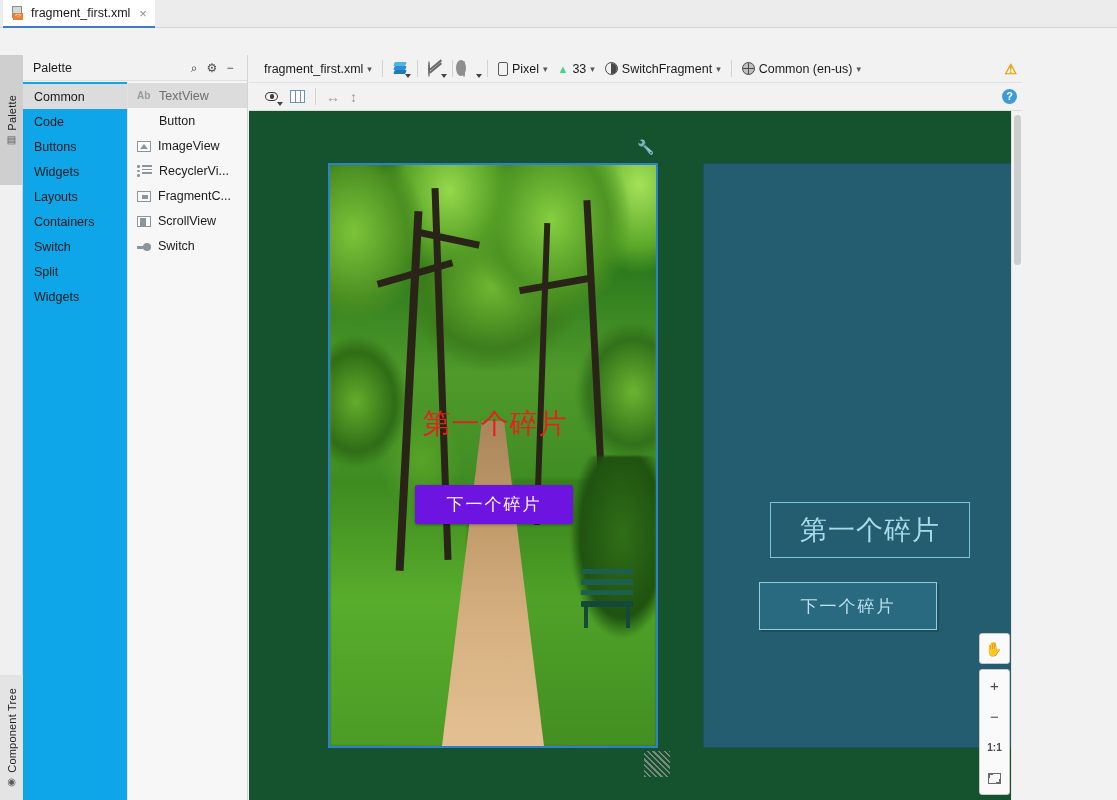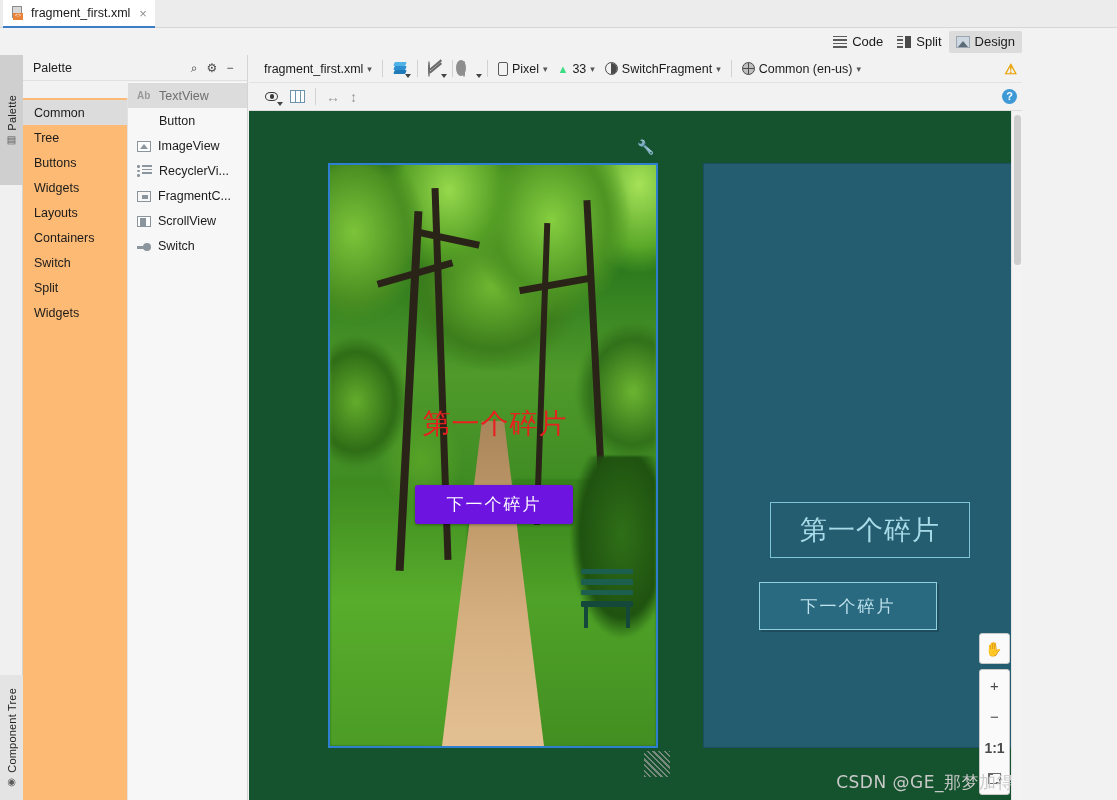--- a/index.html
+++ b/index.html
@@ -86,21 +86,21 @@
     background: #f2f2f2; border-right: 1px solid #d4d4d4;
   }
   .palette-hdr {
     position: relative; height: 26px; display: flex; align-items: center;
     padding: 0 8px 0 10px; border-bottom: 1px solid #e0e0e0;
   }
   .palette-title { font-size: 12.5px; color: #1b1b1b; flex: 1; }
   .pal-ico { width: 18px; height: 18px; display: flex; align-items: center;
              justify-content: center; cursor: pointer; color: #4a4a4a; }
   .palette-body { position: absolute; left: 0; top: 27px; right: 0; bottom: 0; display: flex; }
-  .cat-col { width: 105px; background: #fdba74; border-right: 1px solid #e2e2e2; padding-top: 2px; margin-top: 16px; }
+  .cat-col { width: 105px; background: #0ea5e9; border-right: 1px solid #e2e2e2; padding-top: 2px; }
   .cat {
     height: 25px; display: flex; align-items: center; padding-left: 11px;
     font-size: 12.5px; color: #1b1b1b; cursor: pointer;
   }
   .cat.sel { background: #dcdcdc; }
   .item-col { flex: 1; background: #f7f7f7; padding-top: 1px; }
   .pitem {
     height: 25px; display: flex; align-items: center; gap: 7px;
     padding-left: 9px; font-size: 12.5px; color: #1b1b1b; cursor: pointer;
   }
@@ -317,21 +317,21 @@
     display:flex; align-items:center; justify-content:center; cursor:pointer;
   }
   .zoomcol {
     position:absolute; right:12px; top:558px; width:31px;
     background:#fafafa; border:1px solid #c8c8c8; border-radius:3px;
   }
   .zbtn {
     height:31px; display:flex; align-items:center; justify-content:center;
     font-size:15px; color:#4a4a4a; cursor:pointer;
   }
-  .zbtn.ratio { font-size:14px; font-weight:bold; }
+  .zbtn.ratio { font-size:10px; font-weight:bold; }
   .fit-ico { width:13px;height:11px;border:1.4px solid #6a6a6a; position:relative; }
   .fit-ico::before,.fit-ico::after{content:"";position:absolute;width:3px;height:3px;border:1.4px solid #6a6a6a;}
   .fit-ico::before{left:0;top:0;border-right:none;border-bottom:none;}
   .fit-ico::after{right:0;bottom:0;border-left:none;border-top:none;}
   .hand-ico { font-size:14px; color:#3d3d3d; }
 
   
   .sb-v { position:absolute; right:0; top:111px; width:11px; bottom:0; background:#f3f3f3; border-left:1px solid #e4e4e4;}
   .sb-v .th { position:absolute; left:2px; top:4px; width:7px; height:150px; background:#cdcdcd; border-radius:4px;}
 
@@ -350,47 +350,20 @@
     <div class="tab">
       <span class="tab-ico">
         <span class="pg"></span>
           <span class="cd">&lt;&gt;</span>
       </span>
       <span class="tab-title">fragment_first.xml</span>
       <span class="tab-close">×</span>
     </div>
   </div>
 
-  <div class="modebar">
-    <div class="mode">
-      <span class="m-ico lines">
-        <i></i>
-          <i></i>
-          <i></i>
-          <i></i>
-      </span>
-      <span>Code</span>
-    </div>
-    <div class="mode">
-      <span class="m-ico split-ico">
-        <span class="l">
-            <i></i>
-            <i></i>
-            <i></i>
-            <i></i>
-          </span>
-          <span class="r"></span>
-      </span>
-      <span>Split</span>
-    </div>
-    <div class="mode active">
-      <span class="m-ico des-ico"></span>
-      <span>Design</span>
-    </div>
-  </div>
 
   <div class="vstrip">
     <div class="vtab" id="vtab-palette">
       <span class="vtxt">Palette</span>
       <span class="vico">▤</span>
     </div>
     <div class="vtab" id="vtab-tree">
       <span class="vtxt">Component Tree</span>
       <span class="vico">◉</span>
     </div>
@@ -399,21 +372,21 @@
   <div class="palette">
     <div class="palette-hdr">
       <span class="palette-title">Palette</span>
       <span class="pal-ico">⌕</span>
       <span class="pal-ico">⚙</span>
       <span class="pal-ico">−</span>
     </div>
     <div class="palette-body">
       <div class="cat-col">
         <div class="cat sel">Common</div>
-        <div class="cat">Tree</div>
+        <div class="cat">Code</div>
         <div class="cat">Buttons</div>
         <div class="cat">Widgets</div>
         <div class="cat">Layouts</div>
         <div class="cat">Containers</div>
         <div class="cat">Switch</div>
         <div class="cat">Split</div>
         <div class="cat">Widgets</div>
       </div>
       <div class="item-col">
         <div class="pitem sel">
@@ -581,20 +554,19 @@
     </div>
     <div class="zoomcol">
       <div class="zbtn">+</div>
       <div class="zbtn">−</div>
       <div class="zbtn ratio">1:1</div>
       <div class="zbtn">
         <span class="fit-ico"></span>
       </div>
     </div>
 
-    <div class="watermark">CSDN @GЕ_那梦加得</div>
   </div>
 
   <div class="sb-v">
     <div class="th"></div>
   </div>
 
 </div>
 
 </body></html>

